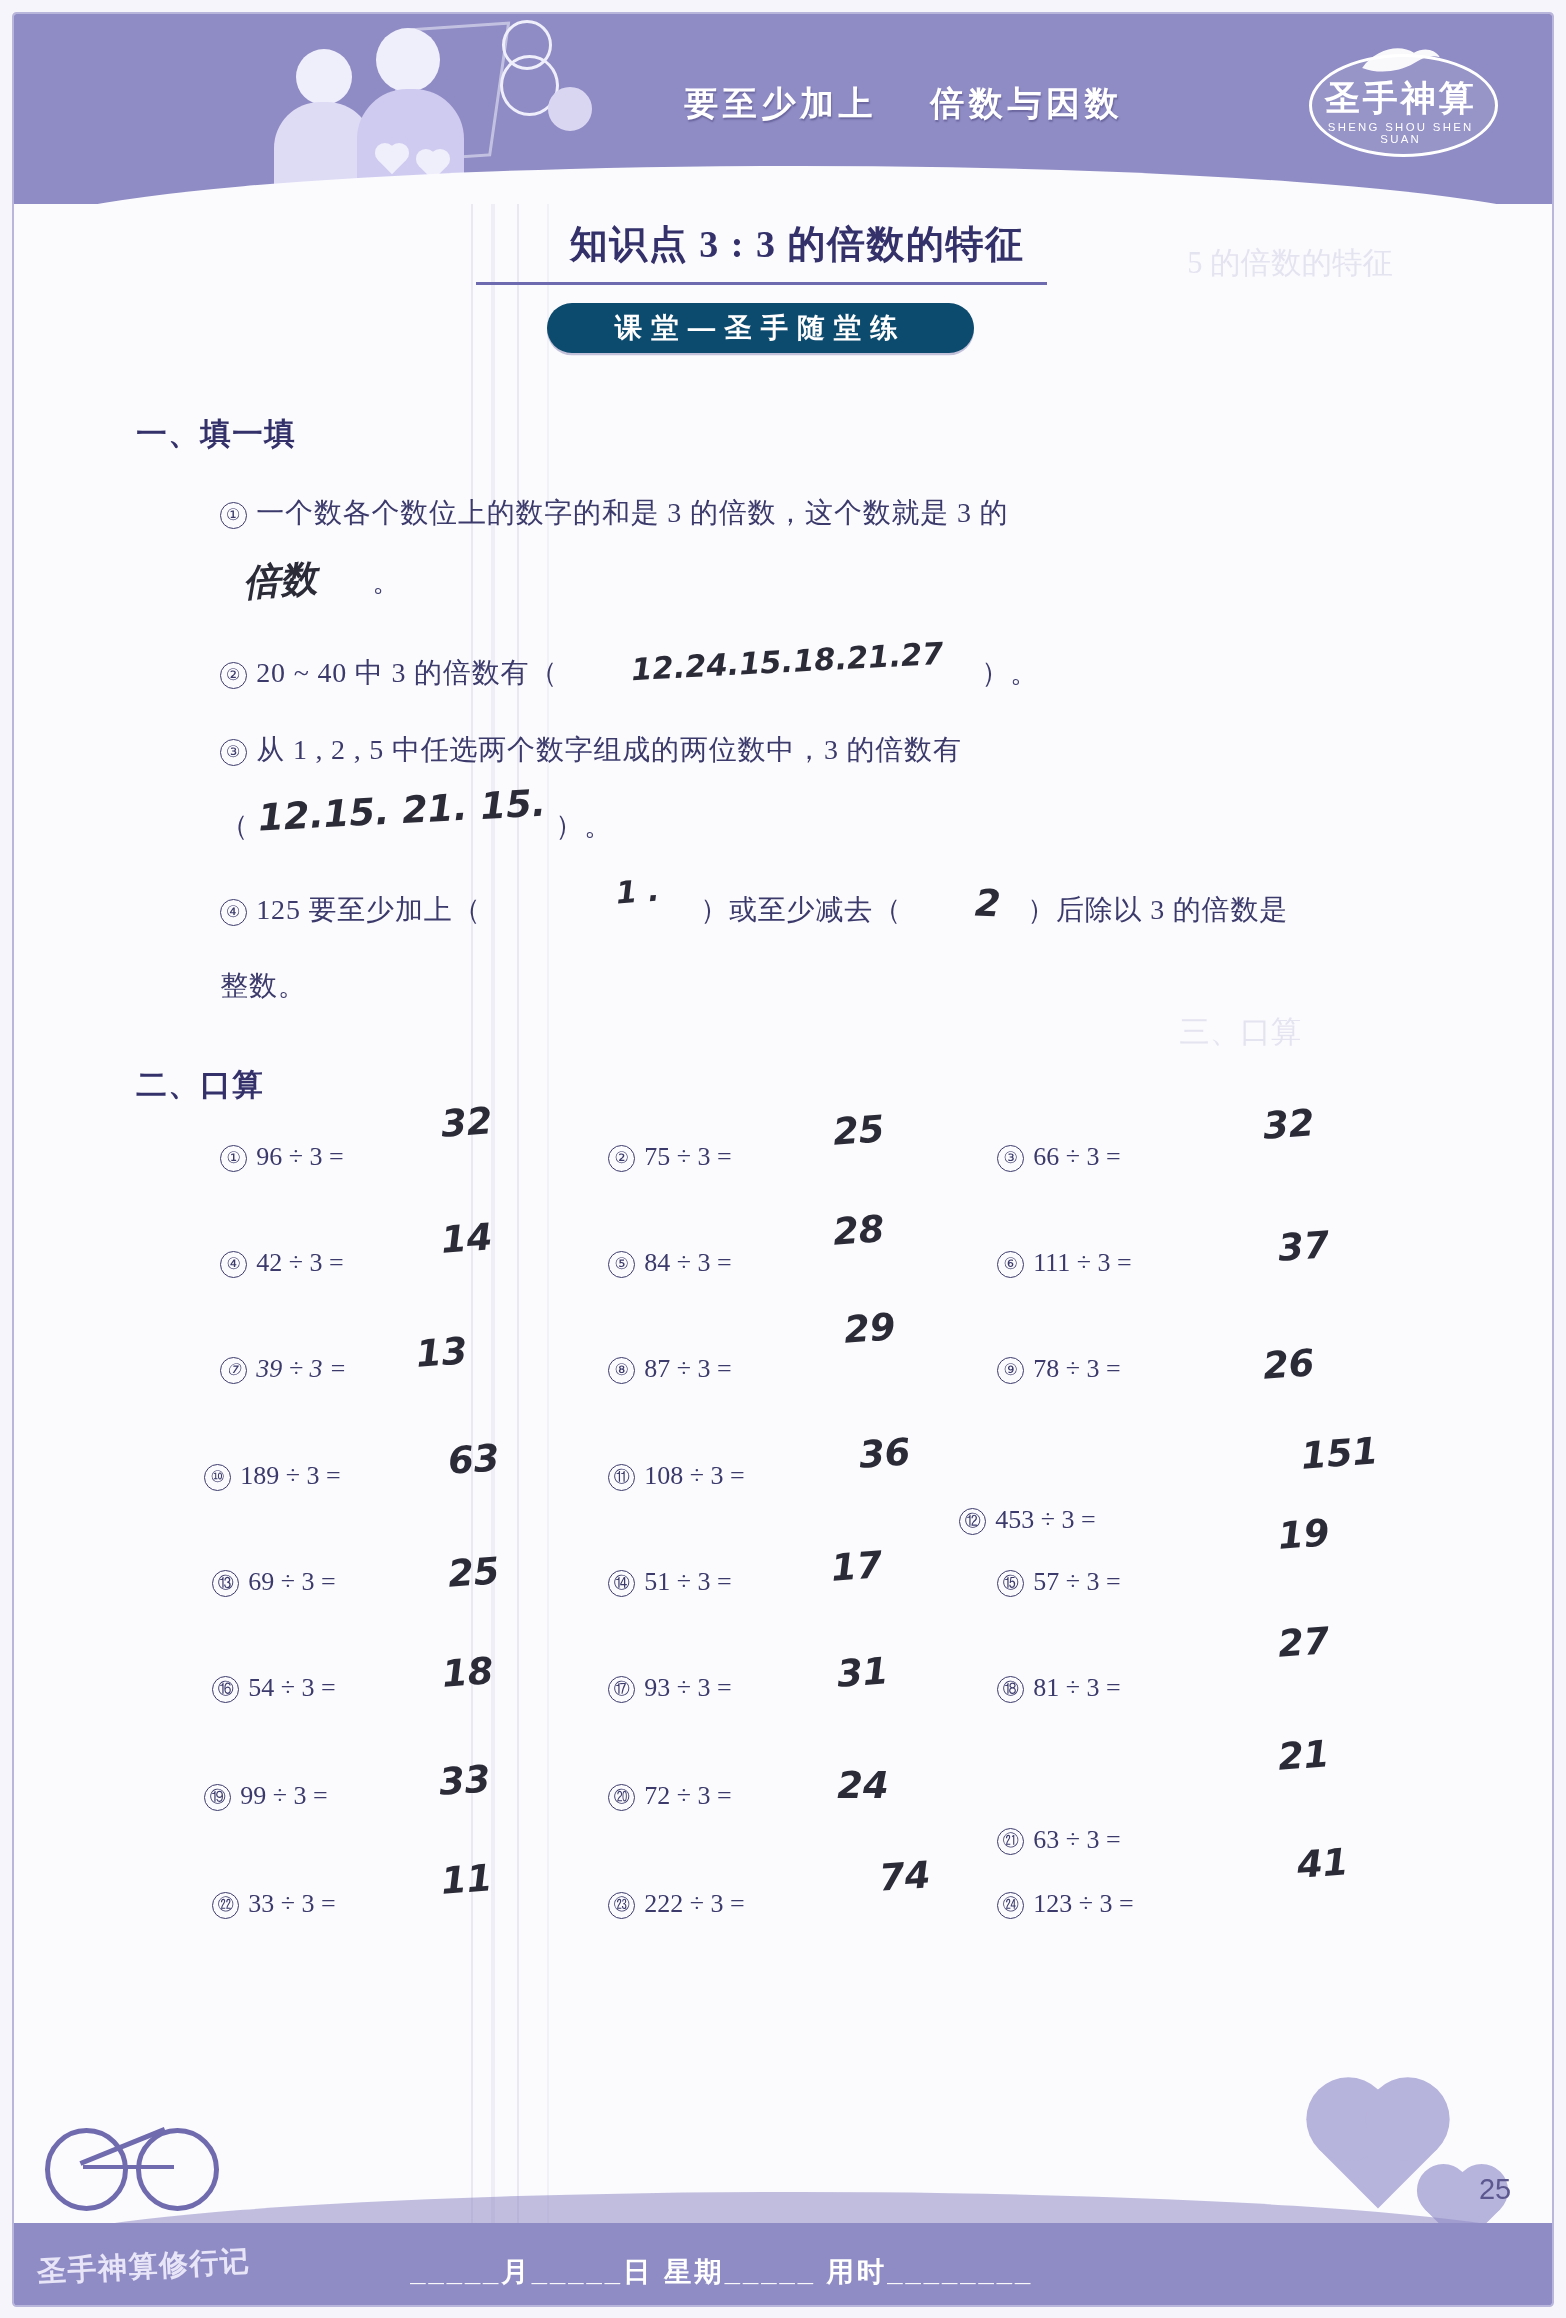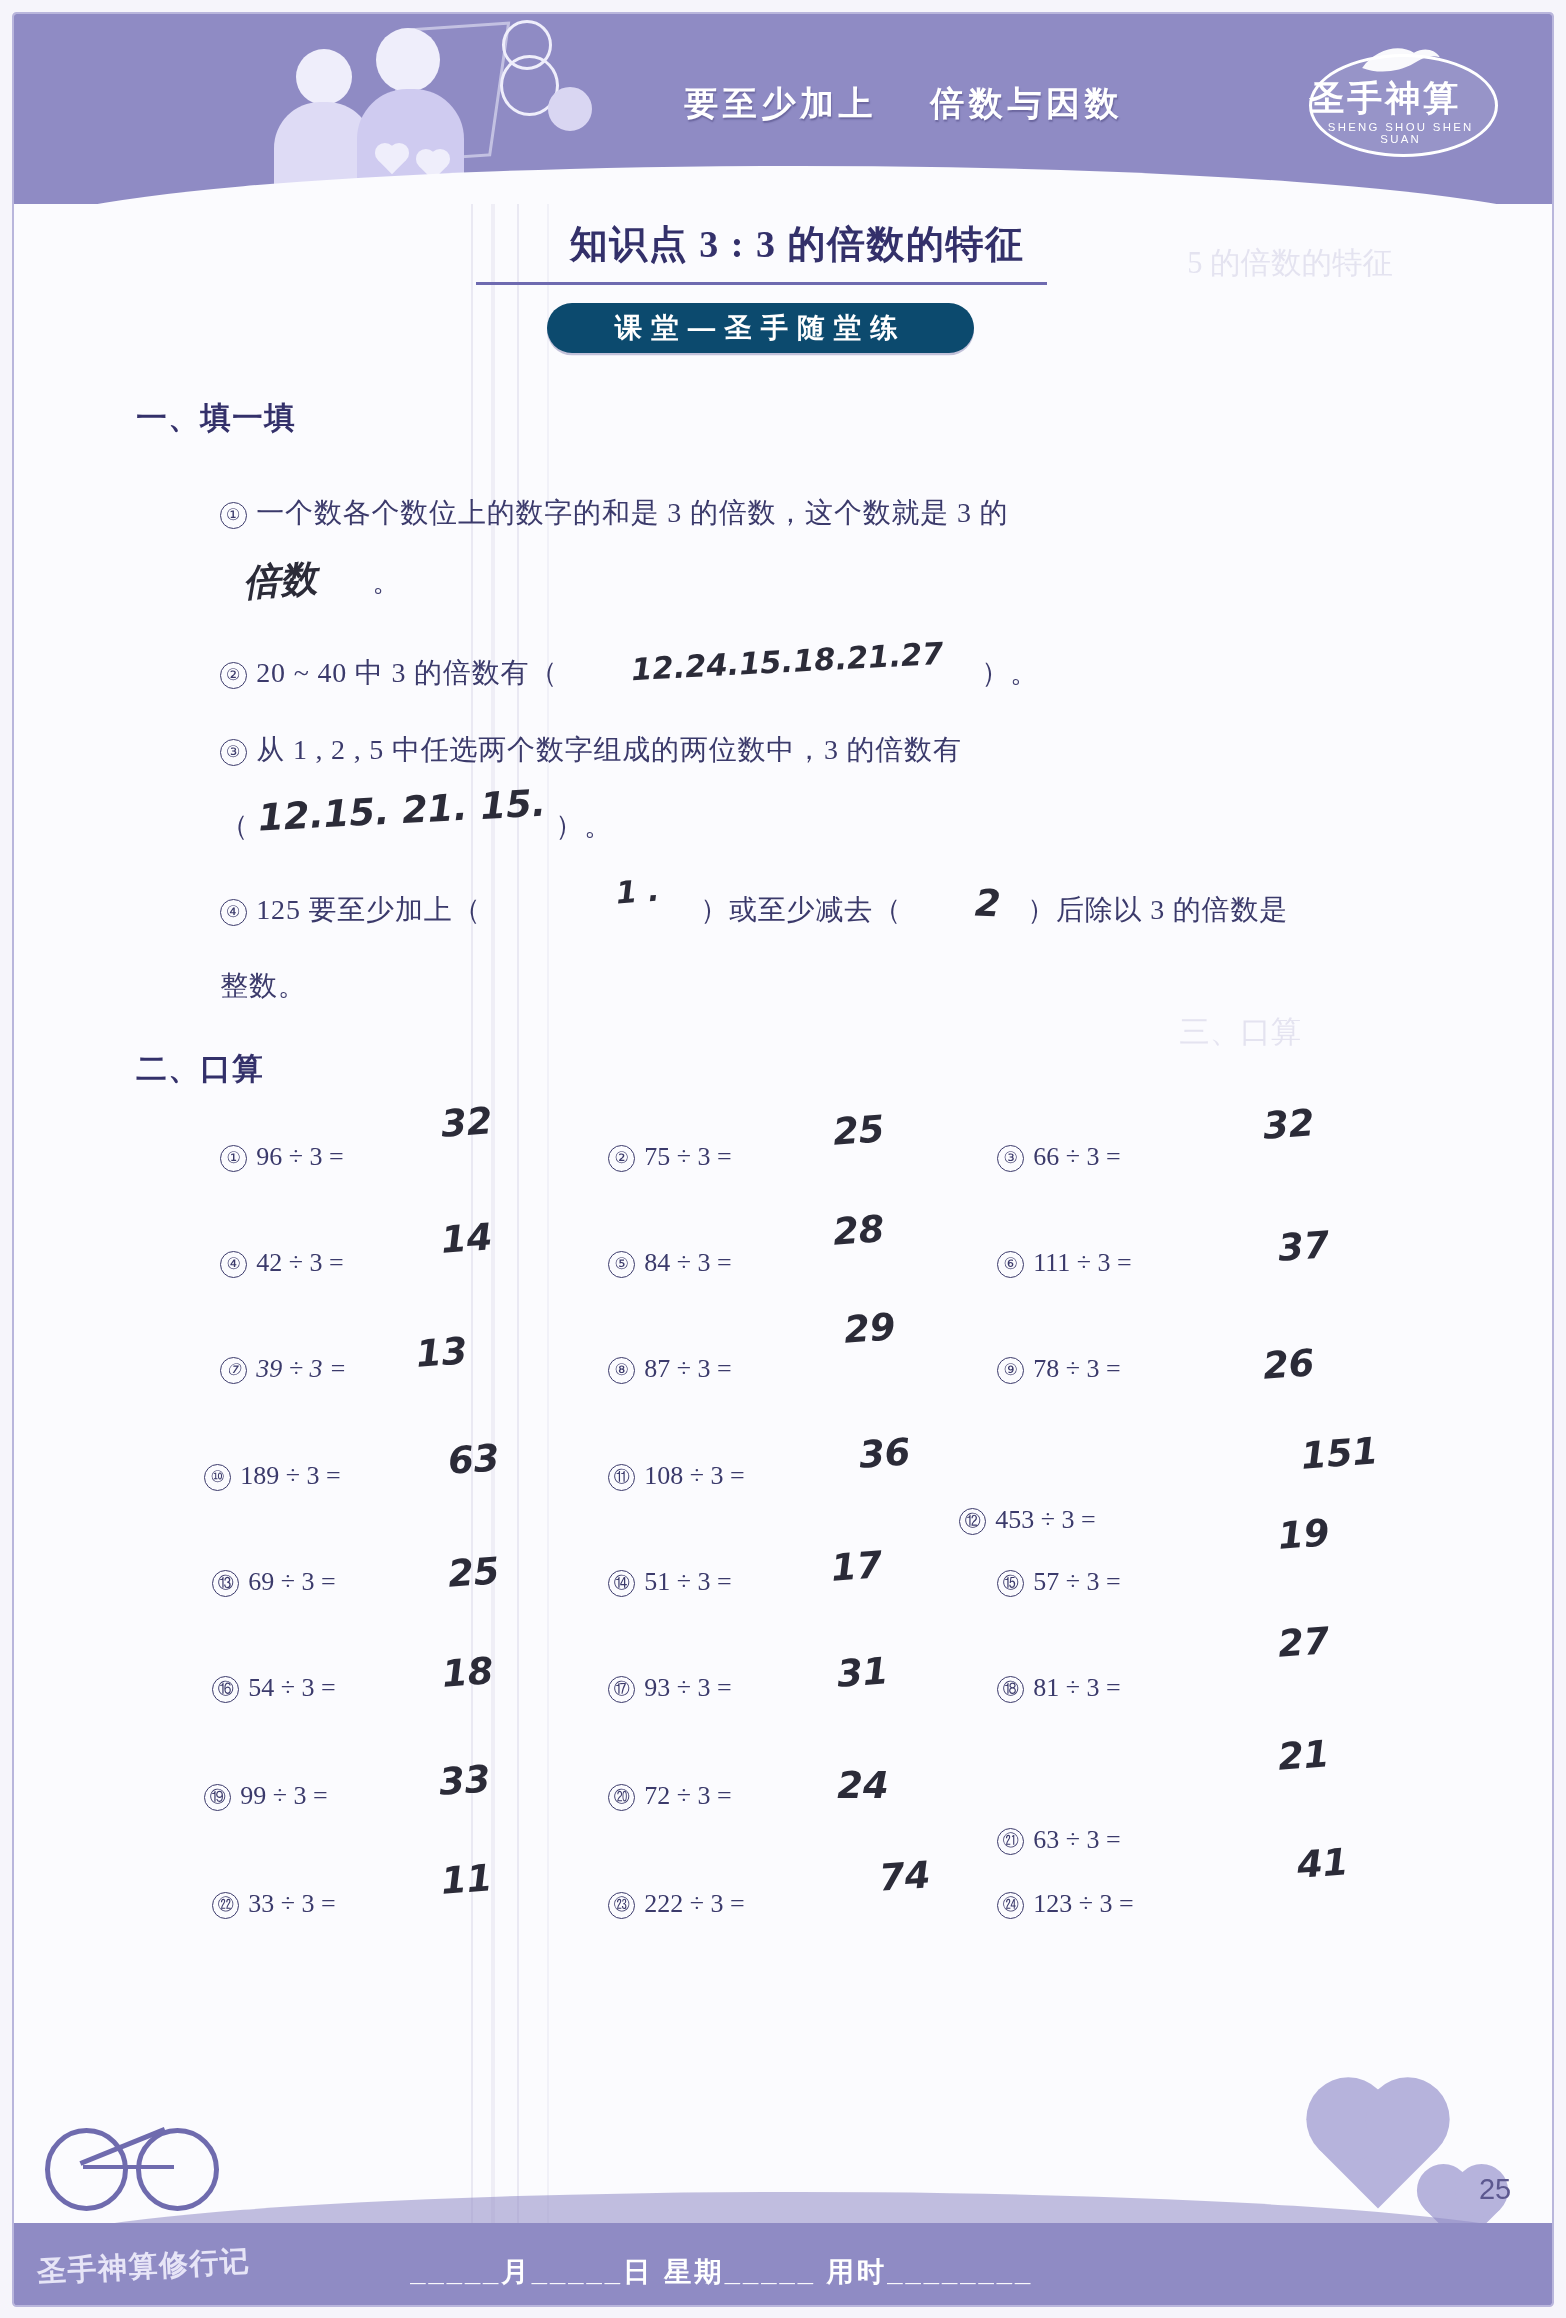--- a/index.html
+++ b/index.html
@@ -51,21 +51,21 @@
   .header-title .unit{margin-right:53px;}
   .brand{
     position:absolute;left:1295px;top:23px;width:183px;height:126px;
   }
   .brand .oval{
     position:absolute;left:0;top:17px;width:183px;height:97px;
     border:3px solid #ffffff;border-radius:50%;
     background:rgba(255,255,255,.08);
   }
   .brand .brand-cn{
-    position:absolute;left:0;top:38px;width:183px;
+    position:absolute;left:0;top:38px;width:183px;text-align:center;
     font-size:35px;color:#ffffff;font-weight:bold;letter-spacing:3px;
     font-family:"Liberation Sans", sans-serif;
   }
   .brand .brand-py{
     position:absolute;left:0;top:84px;width:183px;text-align:center;
     font-size:11.4px;color:#ffffff;letter-spacing:2.3px;
     font-family:"Liberation Sans", sans-serif;
   }
   .brand .bird{
     position:absolute;left:50px;top:4.6px;width:84px;height:32px;
@@ -107,21 +107,21 @@
     background:#0c4a6e;border-radius:26px;
     box-shadow:0 2.3px 0 rgba(90,86,150,.35);
   }
   .pill span{
     display:block;width:427px;text-align:center;line-height:50px;
     color:#ffffff;font-size:27.4px;font-weight:bold;letter-spacing:9.1px;
     font-family:"Liberation Sans", sans-serif;
   }
 
   .sec-head{
-    position:absolute;font-size:30.5px;font-weight:bold;color:#33306a;letter-spacing:1.5px;
+    position:absolute;font-size:30.5px;font-weight:bold;color:#33306a;letter-spacing:1.5px;margin-top:16px;
   }
   .q{
     position:absolute;font-size:28px;color:#3b3a6b;letter-spacing:0.8px;line-height:1.45;
   }
   .num-cir{
     display:inline-block;width:25px;height:25px;line-height:23.6px;text-align:center;
     border:1.5px solid #3b3a6b;border-radius:50%;font-size:16px;margin-right:9.1px;
     vertical-align:2.3px;
   }
   

